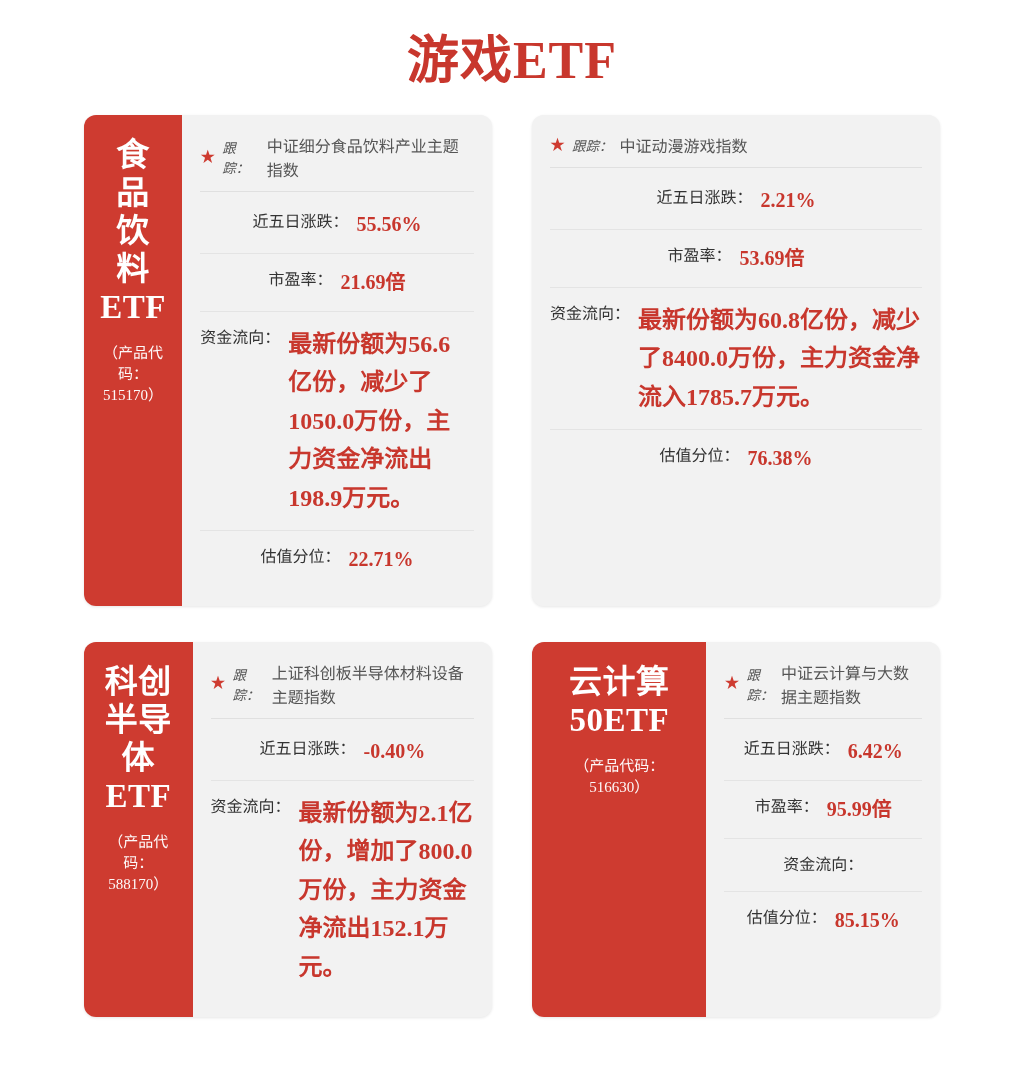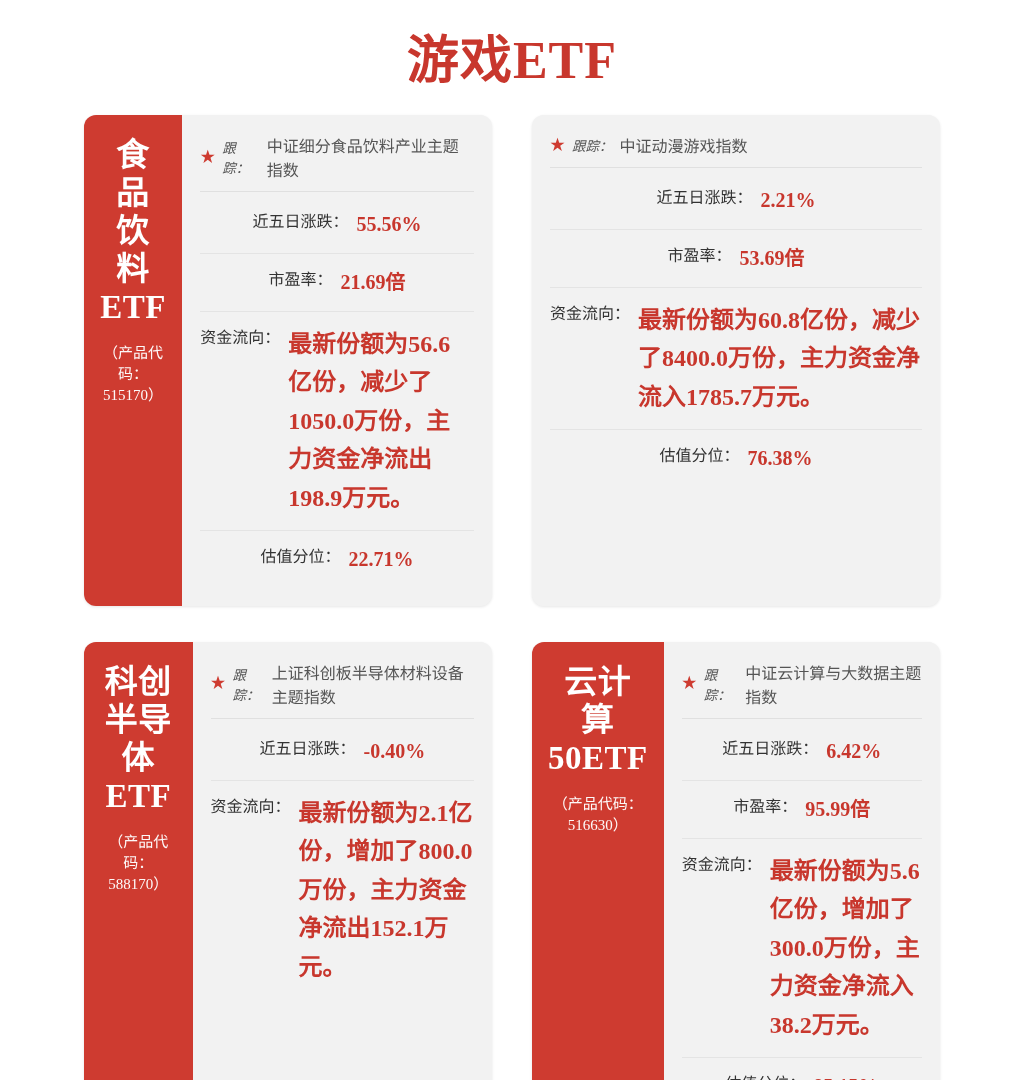--- a/index.html
+++ b/index.html
@@ -223,21 +223,20 @@
         <div class="stat-row">
           <span class="stat-label">近五日涨跌：</span>
           <span class="stat-value">6.42%</span>
         </div>
         <div class="stat-row">
           <span class="stat-label">市盈率：</span>
           <span class="stat-value">95.99倍</span>
         </div>
         <div class="stat-row">
           <span class="stat-label">资金流向：</span>
-          <span class="stat-value flow">最新份额为5.6亿份，增加了300.0万份，主力资金净流入38.2万元。</span>
         </div>
         <div class="stat-row">
           <span class="stat-label">估值分位：</span>
           <span class="stat-value">85.15%</span>
         </div>
       </div>
     </div>
 
   </div>
 </div>

